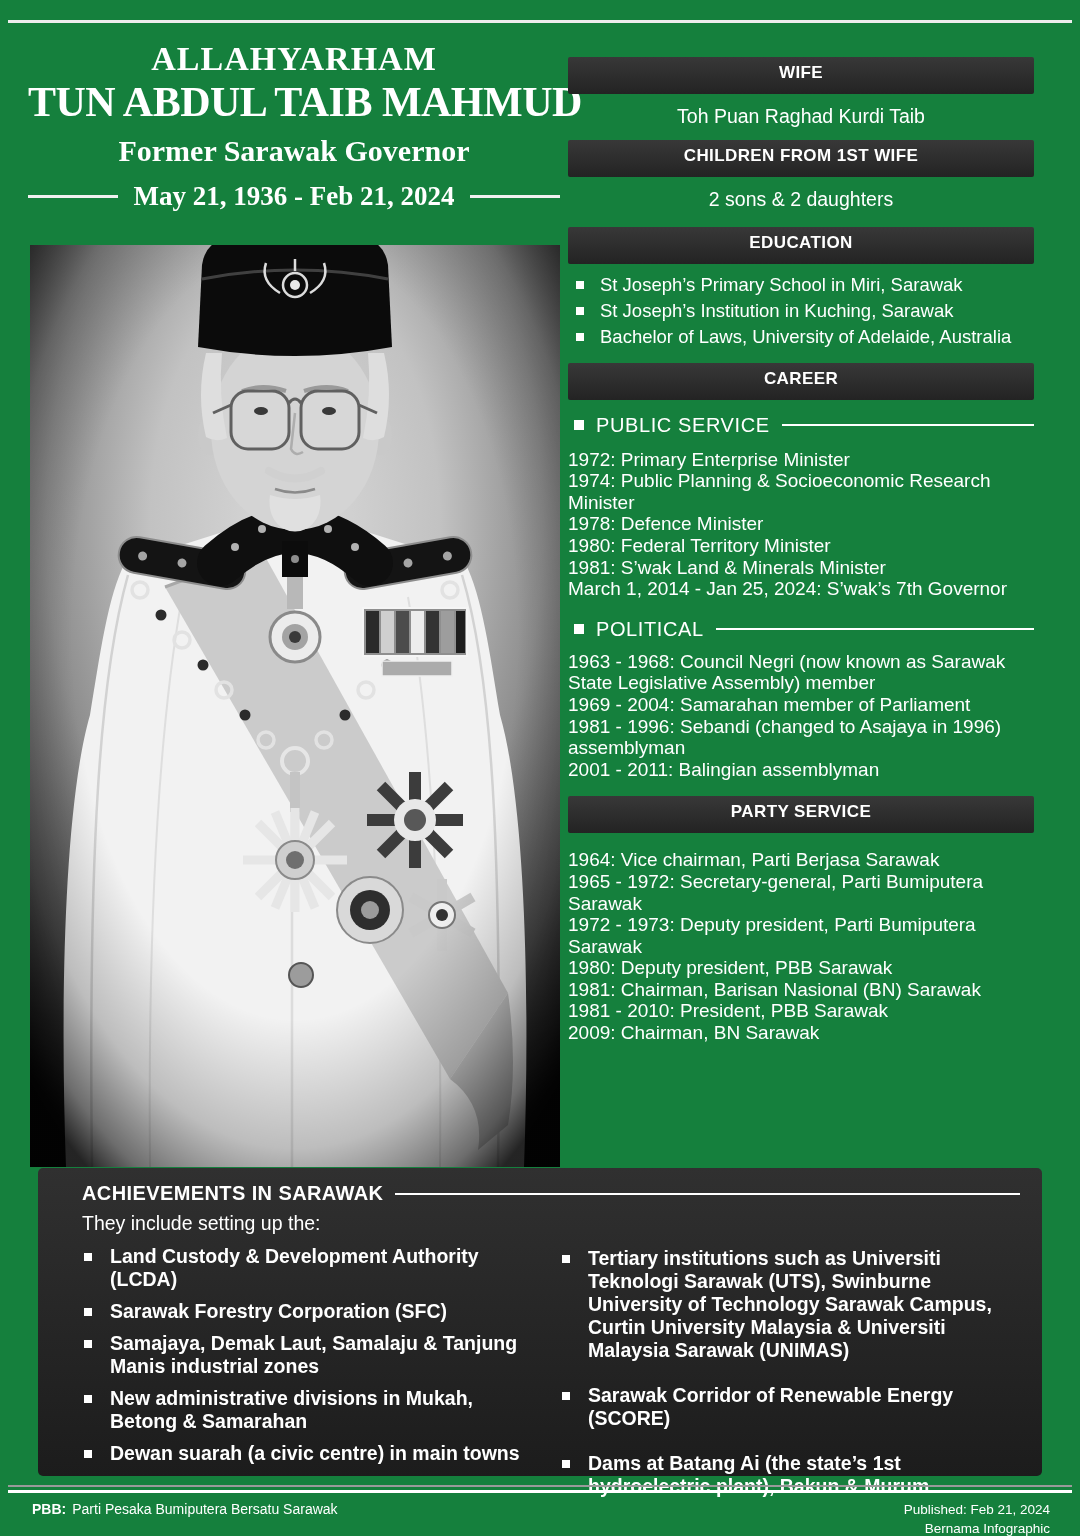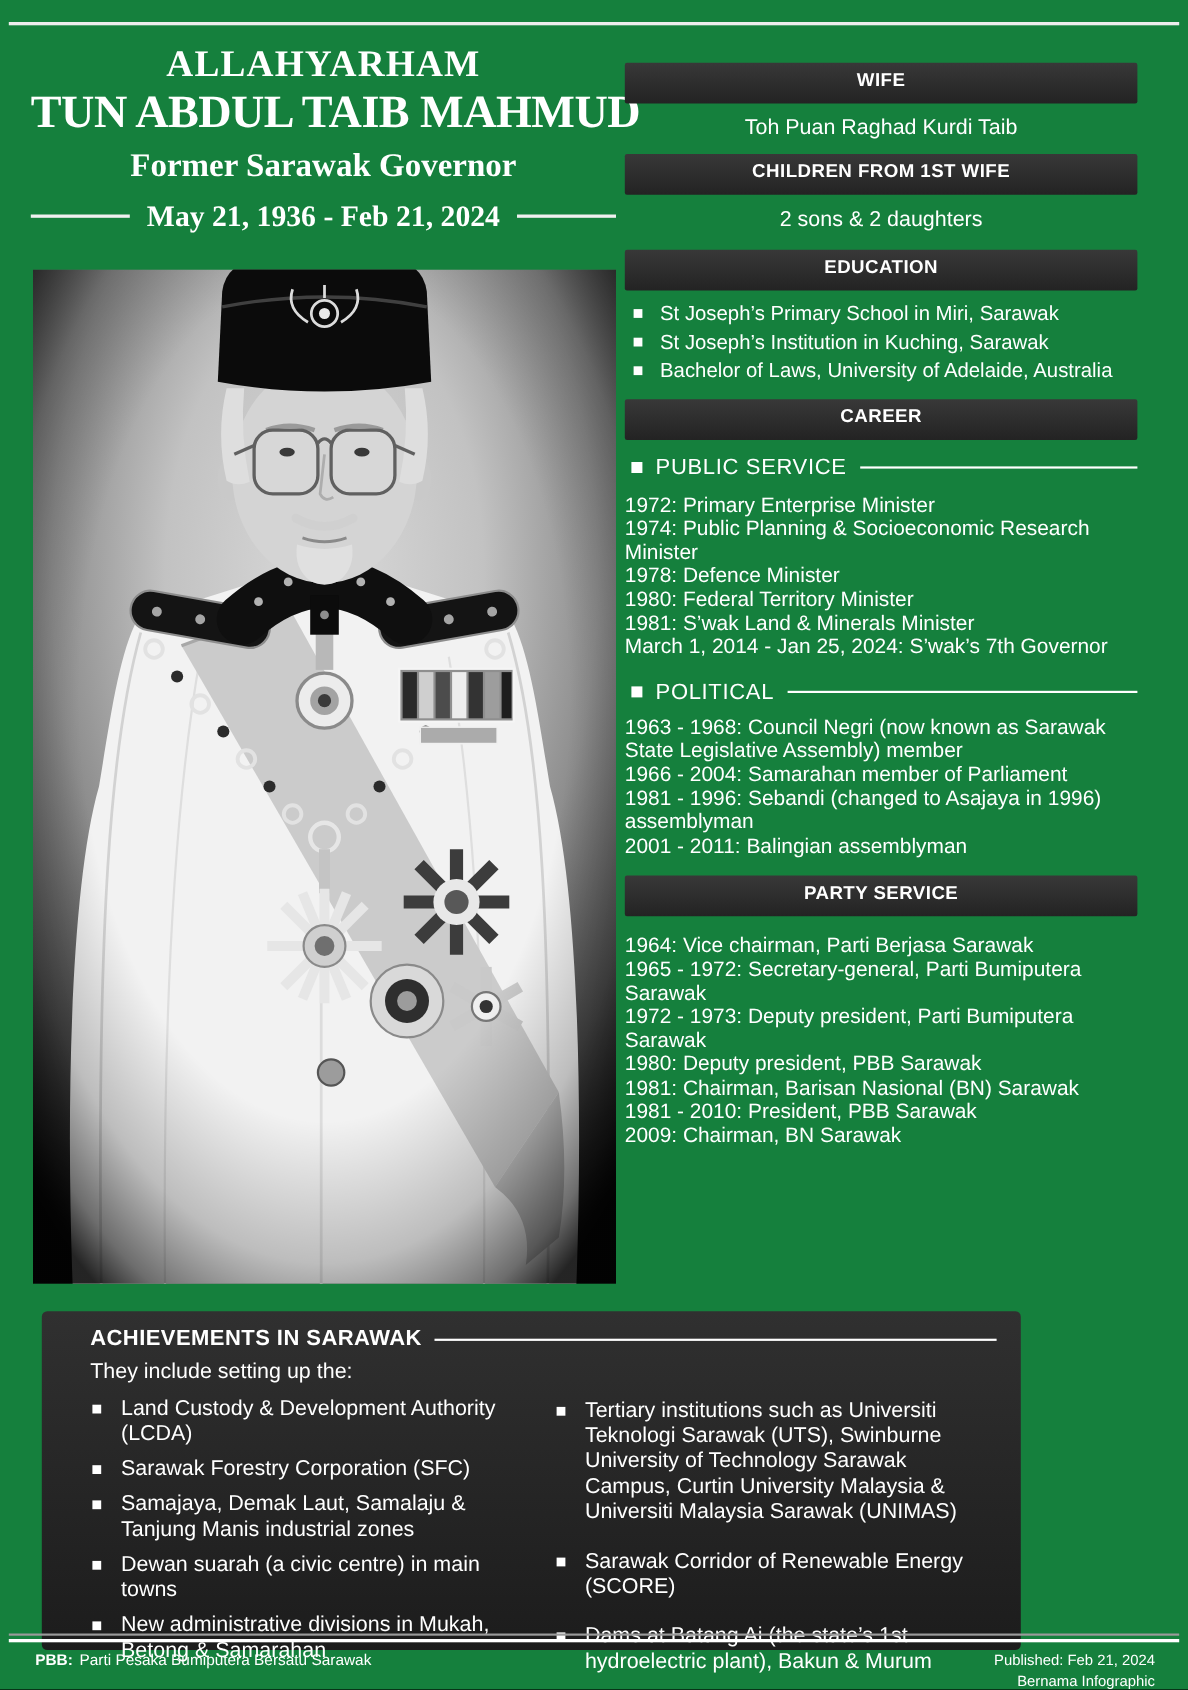--- a/index.html
+++ b/index.html
@@ -36,26 +36,26 @@
   .plines{margin-top:12px;}
   .plines.tight{margin-top:10px;}
   .plines.party{margin-top:16px;}
   .pline{font-size:19px;line-height:21.6px;}
 
   
   .photo{position:absolute;left:30px;top:245px;width:530px;height:922px;}
   .photo svg{display:block;width:100%;height:100%;}
 
   
-  .panel{position:absolute;left:38px;top:1192px;width:890px;height:308px;box-sizing:border-box;
+  .panel{position:absolute;left:38px;top:1168px;width:1004px;height:308px;box-sizing:border-box;
     background:linear-gradient(180deg,#303030,#1c1c1c);border-radius:5px;padding:14px 22px 0 44px;}
   .ach-head-row{display:flex;align-items:center;}
   .ach-title{font-weight:bold;font-size:20px;letter-spacing:.4px;white-space:nowrap;}
   .ach-intro{font-size:19.5px;margin:7px 0 10px 0;}
-  .ach-cols{display:flex;}
+  .ach-cols{display:flex;font-weight:bold;}
   .ach-left{width:448px;display:flex;flex-direction:column;gap:9px;}
   .ach-right{width:460px;display:flex;flex-direction:column;gap:22px;margin-left:30px;margin-top:2px;}
   .aitem{display:flex;font-size:19.5px;line-height:23px;}
   .aitem .sq{margin:8px 18px 0 2px;}
 
   
   .sep1{position:absolute;left:8px;right:8px;top:1485px;height:2px;background:#9a9a9a;}
   .sep2{position:absolute;left:8px;right:8px;top:1490px;height:3px;background:#fff;}
   .footer{position:absolute;left:32px;right:30px;top:1501px;display:flex;
     justify-content:space-between;align-items:flex-start;}
@@ -307,21 +307,21 @@
       </div>
 
     <div class="subhead pol">
       <span class="sq2"></span>
       <span class="shlabel">POLITICAL</span>
       <span class="rule"></span>
     </div>
     <div class="plines tight">
 
     <div class="pline">1963 - 1968: Council Negri (now known as Sarawak State Legislative Assembly) member</div>
-        <div class="pline">1966 - 2004: Samarahan member of Parliament</div>
+        <div class="pline">1969 - 2004: Samarahan member of Parliament</div>
         <div class="pline">1981 - 1996: Sebandi (changed to Asajaya in 1996) assemblyman</div>
         <div class="pline">2001 - 2011: Balingian assemblyman</div>
       </div>
 
     <div class="hbar mt16">PARTY SERVICE</div>
     <div class="plines party">
 
     <div class="pline">1964: Vice chairman, Parti Berjasa Sarawak</div>
         <div class="pline">1965 - 1972: Secretary-general, Parti Bumiputera Sarawak</div>
         <div class="pline">1972 - 1973: Deputy president, Parti Bumiputera Sarawak</div>
@@ -351,26 +351,26 @@
             <span>Sarawak Forestry Corporation (SFC)</span>
           </div>
 
           <div class="aitem">
             <span class="sq"></span>
             <span>Samajaya, Demak Laut, Samalaju &amp; Tanjung Manis industrial zones</span>
           </div>
 
           <div class="aitem">
             <span class="sq"></span>
+            <span>New administrative divisions in Mukah, Betong &amp; Samarahan</span>
+          </div>
+
+          <div class="aitem">
+            <span class="sq"></span>
             <span>Dewan suarah (a civic centre) in main towns</span>
-          </div>
-
-          <div class="aitem">
-            <span class="sq"></span>
-            <span>New administrative divisions in Mukah, Betong &amp; Samarahan</span>
           </div>
         </div>
       <div class="ach-right">
 
           <div class="aitem">
             <span class="sq"></span>
             <span>Tertiary institutions such as Universiti Teknologi Sarawak (UTS), Swinburne University of Technology Sarawak Campus, Curtin University Malaysia &amp; Universiti Malaysia Sarawak (UNIMAS)</span>
           </div>
 
           <div class="aitem">

